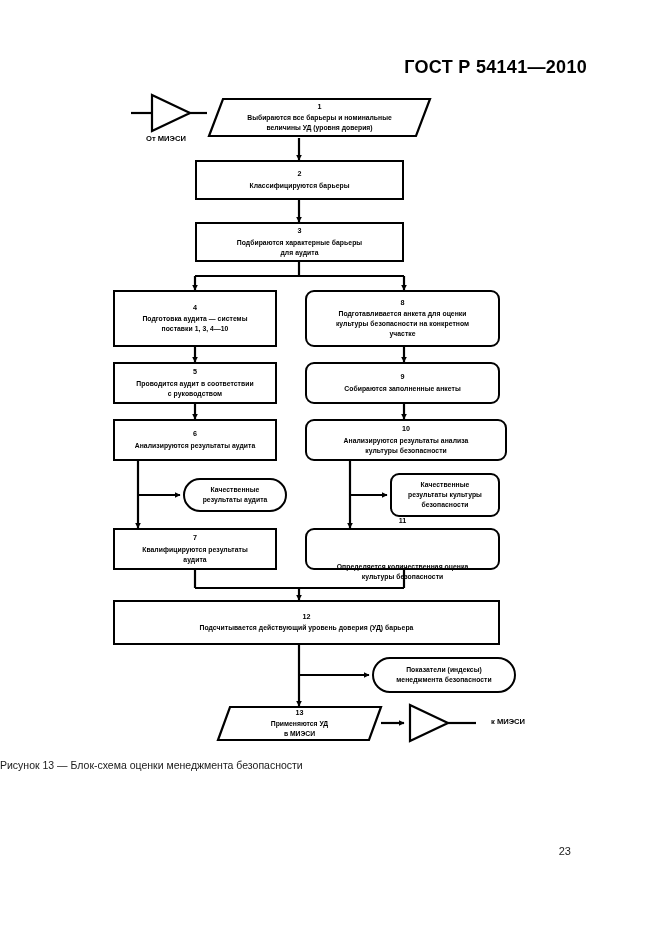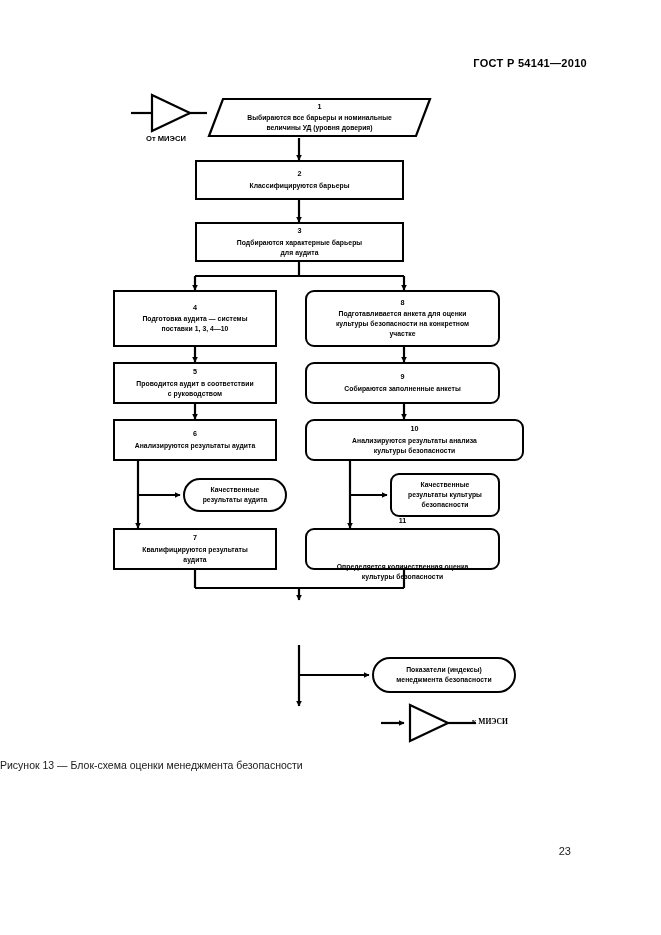--- a/index.html
+++ b/index.html
@@ -19,21 +19,21 @@
   .page {
     position: absolute;
     inset: 0;
   }
 
   
   .doc-header {
     position: absolute;
     top: 57px;
     right: 74px;
-    font-size: 11px;
+    font-size: 18px;
     font-weight: bold;
     letter-spacing: 0.3px;
     white-space: nowrap;
   }
 
   
   .page-number {
     position: absolute;
     top: 845px;
     right: 90px;
@@ -199,21 +199,21 @@
 
         <line x1="448" y1="723" x2="476" y2="723"></line>
       </g>
 
       <polygon points="152,95 190,113 152,131" fill="#fff" stroke="#000" stroke-width="2.2"></polygon>
 
       <polygon points="410,705 448,723 410,741" fill="#fff" stroke="#000" stroke-width="2.2"></polygon>
     </svg>
 
     <div class="conn-label" style="left:146px; top:134px;">От МИЭСИ</div>
-    <div class="conn-label" style="left:472px; top:717px;font-family:Liberation Serif, serif;">к МИЭСИ</div>
+    <div class="conn-label" style="left:491px; top:717px;">к МИЭСИ</div>
 
     <div class="para-wrap" style="left:207px; top:97px; width:225px; height:41px;">
       <svg width="225" height="41" viewBox="0 0 225 41">
         <polygon points="16,2 223,2 209,39 2,39" fill="#fff" stroke="#000" stroke-width="2.2"></polygon>
       </svg>
       <div class="para-label">
         <span class="num">1</span>
         <span class="txt">Выбираются все барьеры и номинальные
 величины УД (уровня доверия)</span>
       </div>
@@ -252,21 +252,21 @@
     <div class="node rounded" style="left:305px; top:362px; width:195px; height:42px;">
       <span class="num">9</span>
       <span class="txt">Собираются заполненные анкеты</span>
     </div>
 
     <div class="node" style="left:113px; top:419px; width:164px; height:42px;">
       <span class="num">6</span>
       <span class="txt">Анализируются результаты аудита</span>
     </div>
 
-    <div class="node rounded" style="left:305px; top:419px; width:219px; height:42px;">
+    <div class="node rounded" style="left:305px; top:419px; width:202px; height:42px;">
       <span class="num">10</span>
       <span class="txt">Анализируются результаты анализа
 культуры безопасности</span>
     </div>
 
     <div class="node stadium" style="left:183px; top:478px; width:104px; height:34px;">
       <span class="txt">Качественные
 результаты аудита</span>
     </div>
 
@@ -281,26 +281,40 @@
       <span class="txt">Квалифицируются результаты
 аудита</span>
     </div>
 
     <div class="node rounded" style="left:305px; top:528px; width:195px; height:42px;gap:34px;">
       <span class="num">11</span>
       <span class="txt">Определяется количественная оценка
 культуры безопасности</span>
     </div>
 
+    <div class="node" style="left:113px; top:600px; width:387px; height:45px;">
+      <span class="num">12</span>
+      <span class="txt">Подсчитывается действующий уровень доверия (УД) барьера</span>
+    </div>
 
     <div class="node stadium" style="left:372px; top:657px; width:144px; height:36px;">
       <span class="txt">Показатели (индексы)
 менеджмента безопасности</span>
     </div>
 
+    <div class="para-wrap" style="left:216px; top:705px; width:167px; height:37px;">
+      <svg width="167" height="37" viewBox="0 0 167 37">
+        <polygon points="14,2 165,2 153,35 2,35" fill="#fff" stroke="#000" stroke-width="2.2"></polygon>
+      </svg>
+      <div class="para-label">
+        <span class="num">13</span>
+        <span class="txt">Применяются УД
+в МИЭСИ</span>
+      </div>
+    </div>
 
   </div>
 
   <div class="figure-caption">Рисунок 13 — Блок-схема оценки менеджмента безопасности</div>
 
   <div class="page-number">23</div>
 
 </div>
 
 </body></html>

